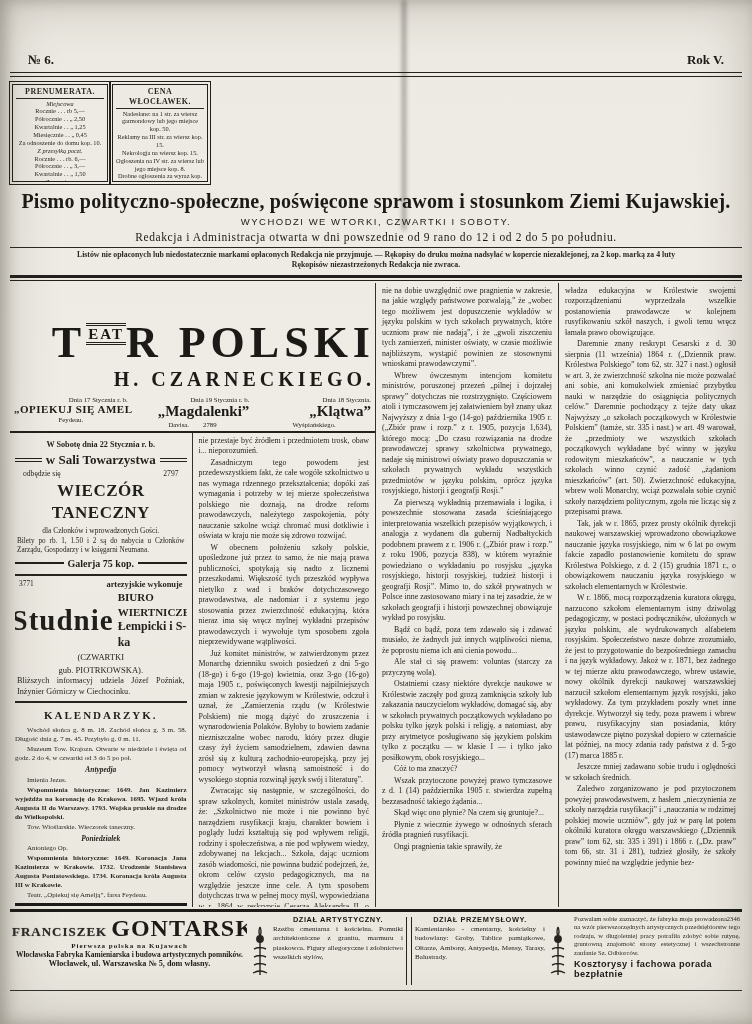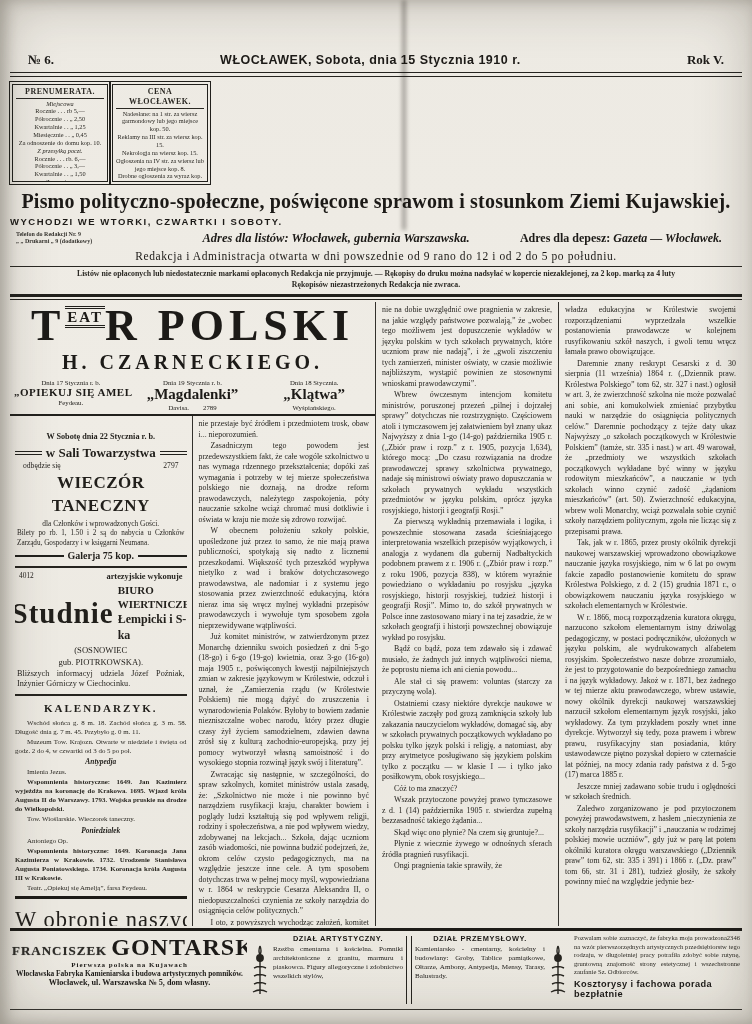--- a/index.html
+++ b/index.html
@@ -24,21 +24,21 @@
     margin:2px;padding:2px 3px;font-size:6.3px;line-height:1.25;text-align:center;
     box-sizing:border-box;overflow:hidden;color:#2a2823;}
   .mbox .bt{font-weight:bold;font-size:8px;letter-spacing:.5px;border-bottom:1px solid #2a2823;margin-bottom:1px;padding-bottom:1px;}
   .mbox .it{font-style:italic;}
   .mbox .bold{font-weight:bold;}
   .mast-title{flex:1;display:flex;align-items:center;justify-content:center;overflow:hidden;}
   .mast-title span{display:inline-block;font-weight:bold;font-size:57px;letter-spacing:1px;
     transform:scale(.88,1.28);white-space:nowrap;color:#15130f;}
   
   .subtitle{text-align:center;font-weight:bold;font-size:20px;margin-top:6px;letter-spacing:.2px;}
-  .schedule{text-align:left;font-weight:bold;font-size:9.5px;letter-spacing:1.5px;margin-top:3px;
+  .schedule{text-align:center;font-weight:normal;font-size:9.5px;letter-spacing:1.5px;margin-top:3px;
     font-family:"Liberation Sans",sans-serif;}
   .addr-row{display:flex;align-items:center;margin-top:4px;padding:0 6px;}
   .phones{font-size:6px;line-height:1.3;color:#35332e;width:150px;font-weight:bold;}
   .addr-letters{flex:1;text-align:center;font-weight:bold;font-style:italic;font-size:12.5px;}
   .addr-wires{width:230px;text-align:center;font-weight:bold;font-size:12px;}
   .addr-wires .it{font-style:italic;}
   .hours{text-align:center;font-size:11.5px;letter-spacing:.6px;margin-top:4px;}
   .notes{border-top:1px solid #2a2823;margin-top:4px;padding:2px 2px 2px 2px;
     text-align:center;font-size:7.8px;font-weight:bold;line-height:1.35;color:#2a2823;}
   
@@ -46,35 +46,35 @@
   .half{width:50%;box-sizing:border-box;display:flex;flex-direction:column;}
   .half.left{border-right:1px solid #33312c;}
   .cols2{display:flex;flex:1;overflow:hidden;}
   .col{width:50%;box-sizing:border-box;padding:3px 6px;overflow:hidden;
     font-size:7.9px;line-height:1.33;text-align:justify;color:#211f1b;}
   .col1{border-right:1px solid #33312c;padding:0 5px;}
   .col3{border-right:1px solid #33312c;}
   .col p{margin:0 0 1px 0;text-indent:12px;}
   .col p.cont{text-indent:0;}
   
-  .teatr{height:112px;border-bottom:2px solid #21201c;text-align:center;overflow:hidden;}
+  .teatr{height:112px;border-bottom:2px solid #21201c;text-align:right;overflow:hidden;margin-top:36px;}
   .teatr-title{font-weight:bold;font-size:44px;line-height:1;letter-spacing:5px;margin-top:2px;white-space:nowrap;}
   .teatr-title .eat{font-size:15px;letter-spacing:2px;vertical-align:18px;
     border-top:3px double #21201c;border-bottom:3px double #21201c;padding:0 2px;}
   .teatr-owner{font-weight:bold;font-size:20px;letter-spacing:4px;margin-top:3px;}
   .shows{display:flex;margin-top:5px;}
   .show{flex:1;padding:0 4px;overflow:hidden;}
   .show .d{font-size:6.8px;}
   .show .t1{font-weight:bold;font-size:11px;letter-spacing:.5px;white-space:nowrap;}
   .show .t2{font-weight:bold;font-size:15px;}
   .show .a{font-size:6.8px;margin-top:1px;display:flex;justify-content:center;gap:14px;}
   
   .adsec{border-bottom:2px solid #26241f;padding:3px 0 4px 0;text-align:center;overflow:hidden;}
   .tow-h{font-weight:bold;font-size:8.6px;letter-spacing:.6px;font-family:"Liberation Sans",sans-serif;}
-  .tow-d{font-weight:bold;font-size:8.2px;margin-top:13px;}
+  .tow-d{font-weight:bold;font-size:8.2px;margin-top:4px;}
   .tow-sala{font-weight:bold;font-size:13px;margin-top:1px;display:flex;align-items:center;gap:4px;justify-content:center;}
   .tow-sala::before,.tow-sala::after{content:"";flex:1;border-top:4px double #21201c;}
   .tow-odb{font-size:7.6px;display:flex;justify-content:space-between;padding:0 8px;}
   .tow-big{font-weight:bold;font-size:17px;letter-spacing:.5px;margin-top:1px;}
   .tow-sm{font-size:7.4px;margin-top:1px;}
   .tow-bilety{font-size:7.2px;text-align:justify;padding:0 2px;margin-top:1px;line-height:1.3;}
   .tow-gal{font-size:10px;font-weight:bold;display:flex;align-items:center;gap:4px;margin-top:1px;}
   .tow-gal::before,.tow-gal::after{content:"";flex:1;border-top:2px solid #21201c;}
   .stu-top{display:flex;justify-content:space-between;font-size:7.4px;padding:0 4px;}
   .stu-top .r{font-weight:bold;font-size:8.4px;}
@@ -115,21 +115,20 @@
     font-family:"Liberation Sans",sans-serif;}
 </style>
 </head>
 <body>
 
 <div class="page">
   <div class="fold"></div>
 
   <header class="topline">
     <span>№ 6.</span>
-    <span class="date">WŁOCŁAWEK, Sobota, dnia 15 Stycznia 1910 r.</span>
     <span>Rok V.</span>
   </header>
   <div class="rule-double"></div>
 
   <section class="masthead">
     <div class="mbox">
       <div class="bt">PRENUMERATA.</div>
       <div class="it">Miejscowa</div>
       <div>Rocznie . . . rb 5,—</div>
       <div>Półrocznie . . „ 2,50</div>
@@ -151,31 +150,20 @@
       <div>Ogłoszenia na IV str. za wiersz lub jego miejsce kop. 8.</div>
       <div>Drobne ogłoszenia za wyraz kop. 2.</div>
       <div>Najmniejsze ogłoszenie kop. 20.</div>
       <div class="bold">Marginesy na 1 stronie rub. 4.</div>
     </div>
   </section>
 
   <div class="subtitle">Pismo polityczno-społeczne, poświęcone sprawom i stosunkom Ziemi Kujawskiej.</div>
   <div class="schedule">WYCHODZI WE WTORKI, CZWARTKI I SOBOTY.</div>
 
-  <div class="addr-row">
-    <div class="phones">
-      <div>Telefon do Redakcji Nr. 9</div>
-      <div>„    „   Drukarni   „  9 (dodatkowy)</div>
-    </div>
-    <div class="addr-letters">Adres dla listów:  Włocławek, gubernia Warszawska.</div>
-    <div class="addr-wires">
-      <span>Adres dla depesz:</span>
-      <span class="it">Gazeta — Włocławek.</span>
-    </div>
-  </div>
 
   <div class="hours">Redakcja i Administracja otwarta w dni powszednie od 9 rano do 12 i od 2 do 5 po południu.</div>
 
   <div class="notes">
     <div>Listów nie opłaconych lub niedostatecznie markami opłaconych Redakcja nie przyjmuje. — Rękopisy do druku można nadsyłać w kopercie niezaklejonej, za 2 kop. marką za 4 luty</div>
     <div>Rękopisów niezastrzeżonych Redakcja nie zwraca.</div>
   </div>
   <div class="rule-thick"></div>
 
   <section class="bodygrid">
@@ -219,31 +207,31 @@
               <span>odbędzie się</span>
               <span>2797</span>
             </div>
             <div class="tow-big">WIECZÓR TANECZNY</div>
             <div class="tow-sm">dla Członków i wprowadzonych Gości.</div>
             <div class="tow-bilety">Bilety po rb. 1, 1.50 i 2 są do nabycia u Członków Zarządu, Gospodarzy i w księgarni Neumana.</div>
             <div class="tow-gal">Galerja 75 kop.</div>
           </div>
           <div class="adsec">
             <div class="stu-top">
-              <span>4012</span>
+              <span>3771</span>
               <span class="r">artezyjskie wykonuje</span>
             </div>
             <div class="stu-mid">
               <span class="stu-big">Studnie</span>
               <span class="stu-biuro">
                 <div class="b1">BIURO WIERTNICZE</div>
                 <div class="b2">Łempicki i S-ka</div>
               </span>
             </div>
-            <div class="stu-sos">(SOSNOWIEC</div>
+            <div class="stu-sos">(CZWARTKI</div>
             <div class="stu-sos">gub. PIOTRKOWSKA).</div>
             <div class="stu-info">Bliższych informacyj udziela Józef Poźniak, Inżynier Górniczy w Ciechocinku.</div>
           </div>
           <div class="kal">
             <div class="kal-h">KALENDARZYK.</div>
             <p>Wschód słońca g. 8 m. 18.  Zachód słońca g. 3 m. 58.  Długość dnia g. 7 m. 45.  Przybyło g. 0 m. 11.</p>
             <p>Muzeum Tow. Krajozn.  Otwarte w niedziele i święta od godz. 2 do 4, w czwartki od 3 do 5 po poł.</p>
             <div class="day">Antypedja</div>
             <p>Imienia Jezus.</p>
             <p class="bld">Wspomnienia historyczne: 1649. Jan Kazimierz wyjeżdża na koronację do Krakowa. 1695. Wjazd króla Augusta II do Warszawy. 1793. Wojska pruskie na drodze do Wielkopolski.</p>

